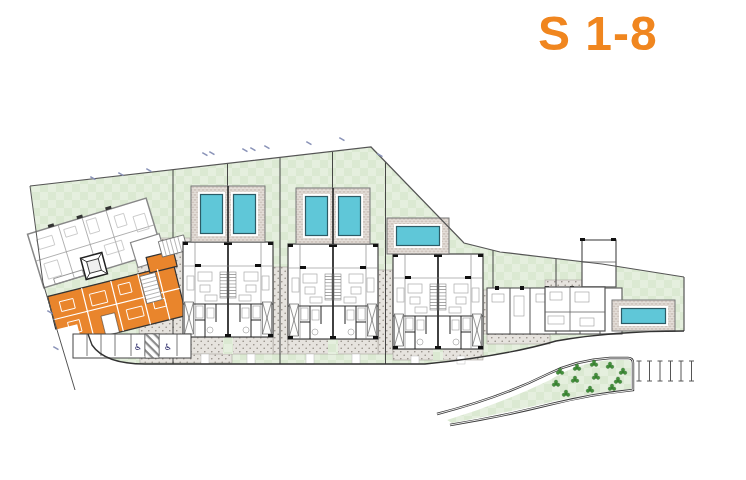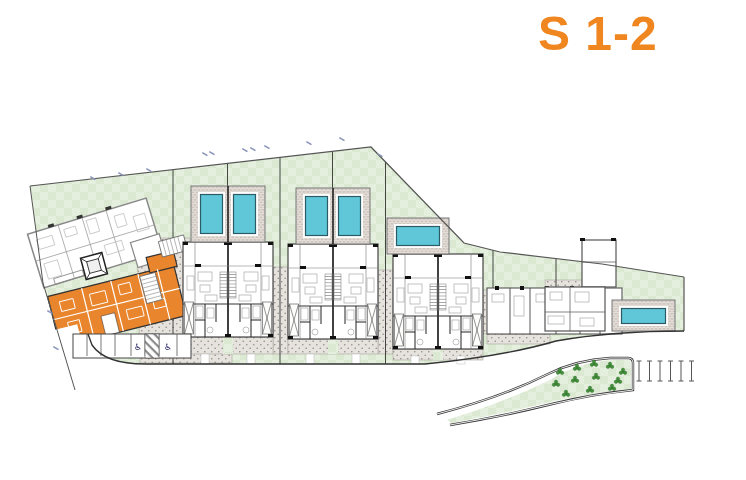--- a/index.html
+++ b/index.html
@@ -361,15 +361,15 @@
         </g>
     <g transform="rotate(-60 50 312)">
           <rect x="49" y="309" width="1.6" height="6"></rect>
         </g>
     <g transform="rotate(-60 56 348)">
           <rect x="55" y="345" width="1.6" height="6"></rect>
         </g>
   </g>
 </svg>
 
-<div id="sheet-title">S 1-2</div>
+<div id="sheet-title">S 1-8</div>
 
 </div>
 
 </body></html>

